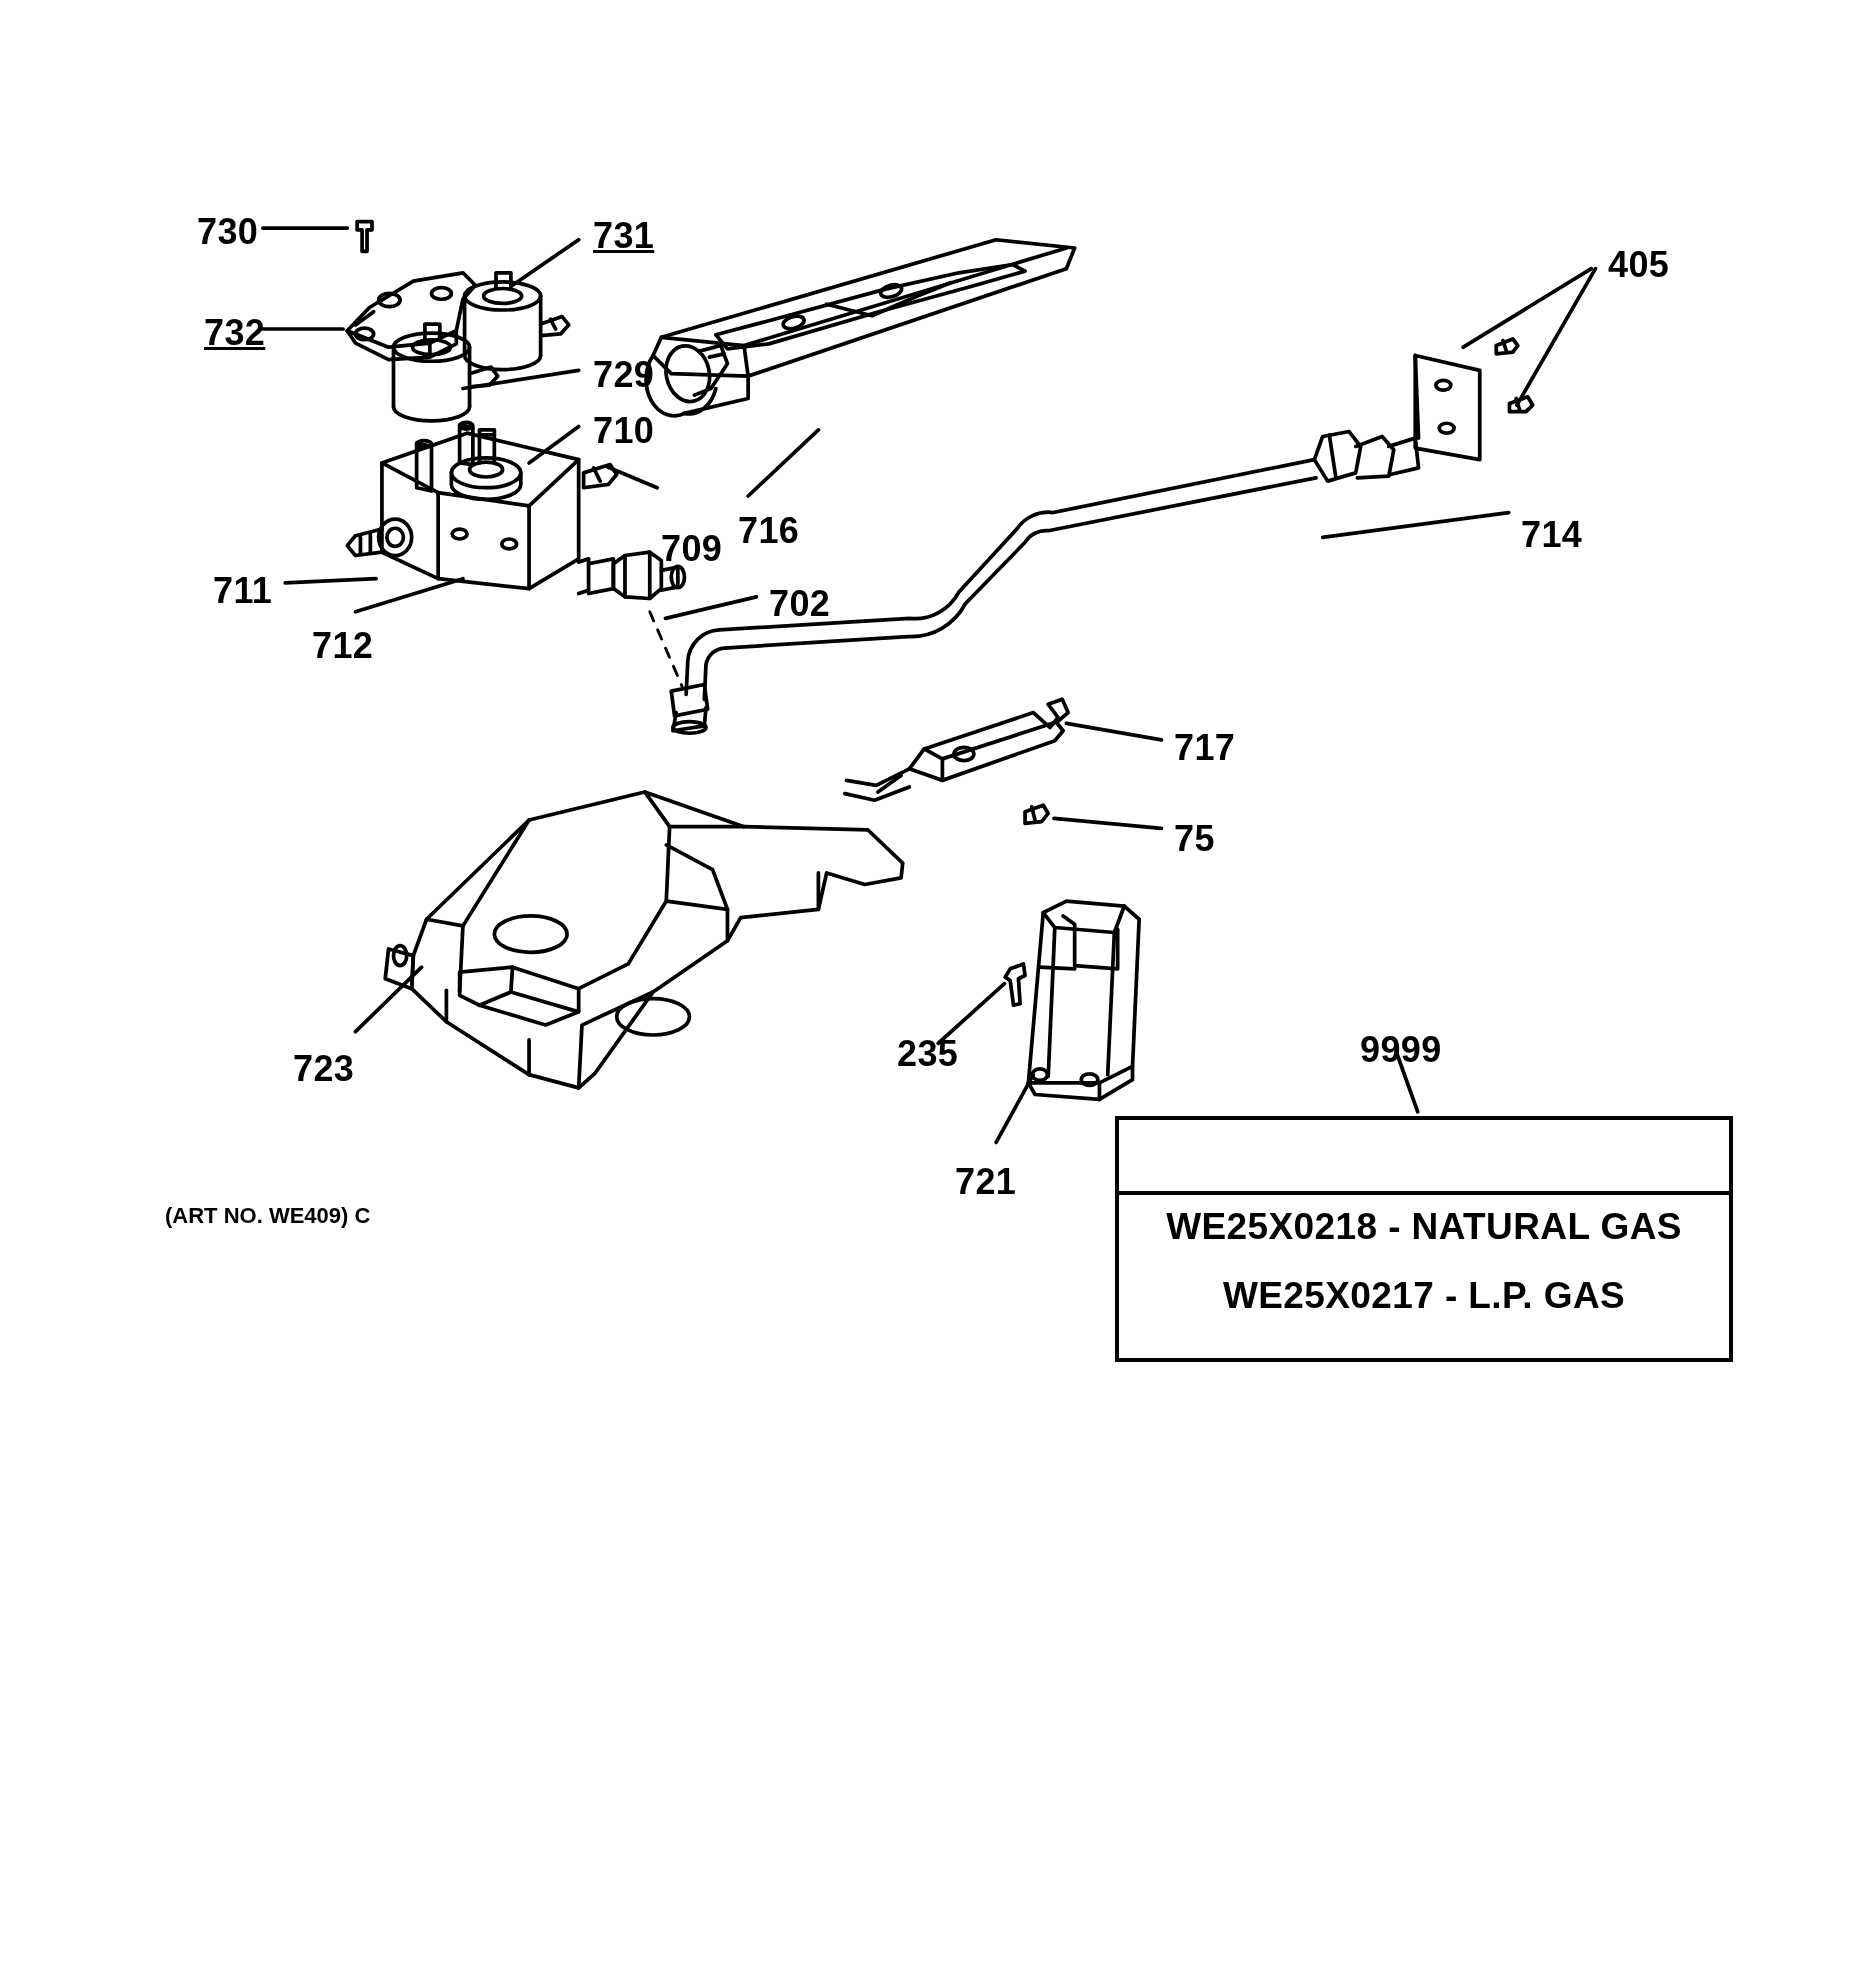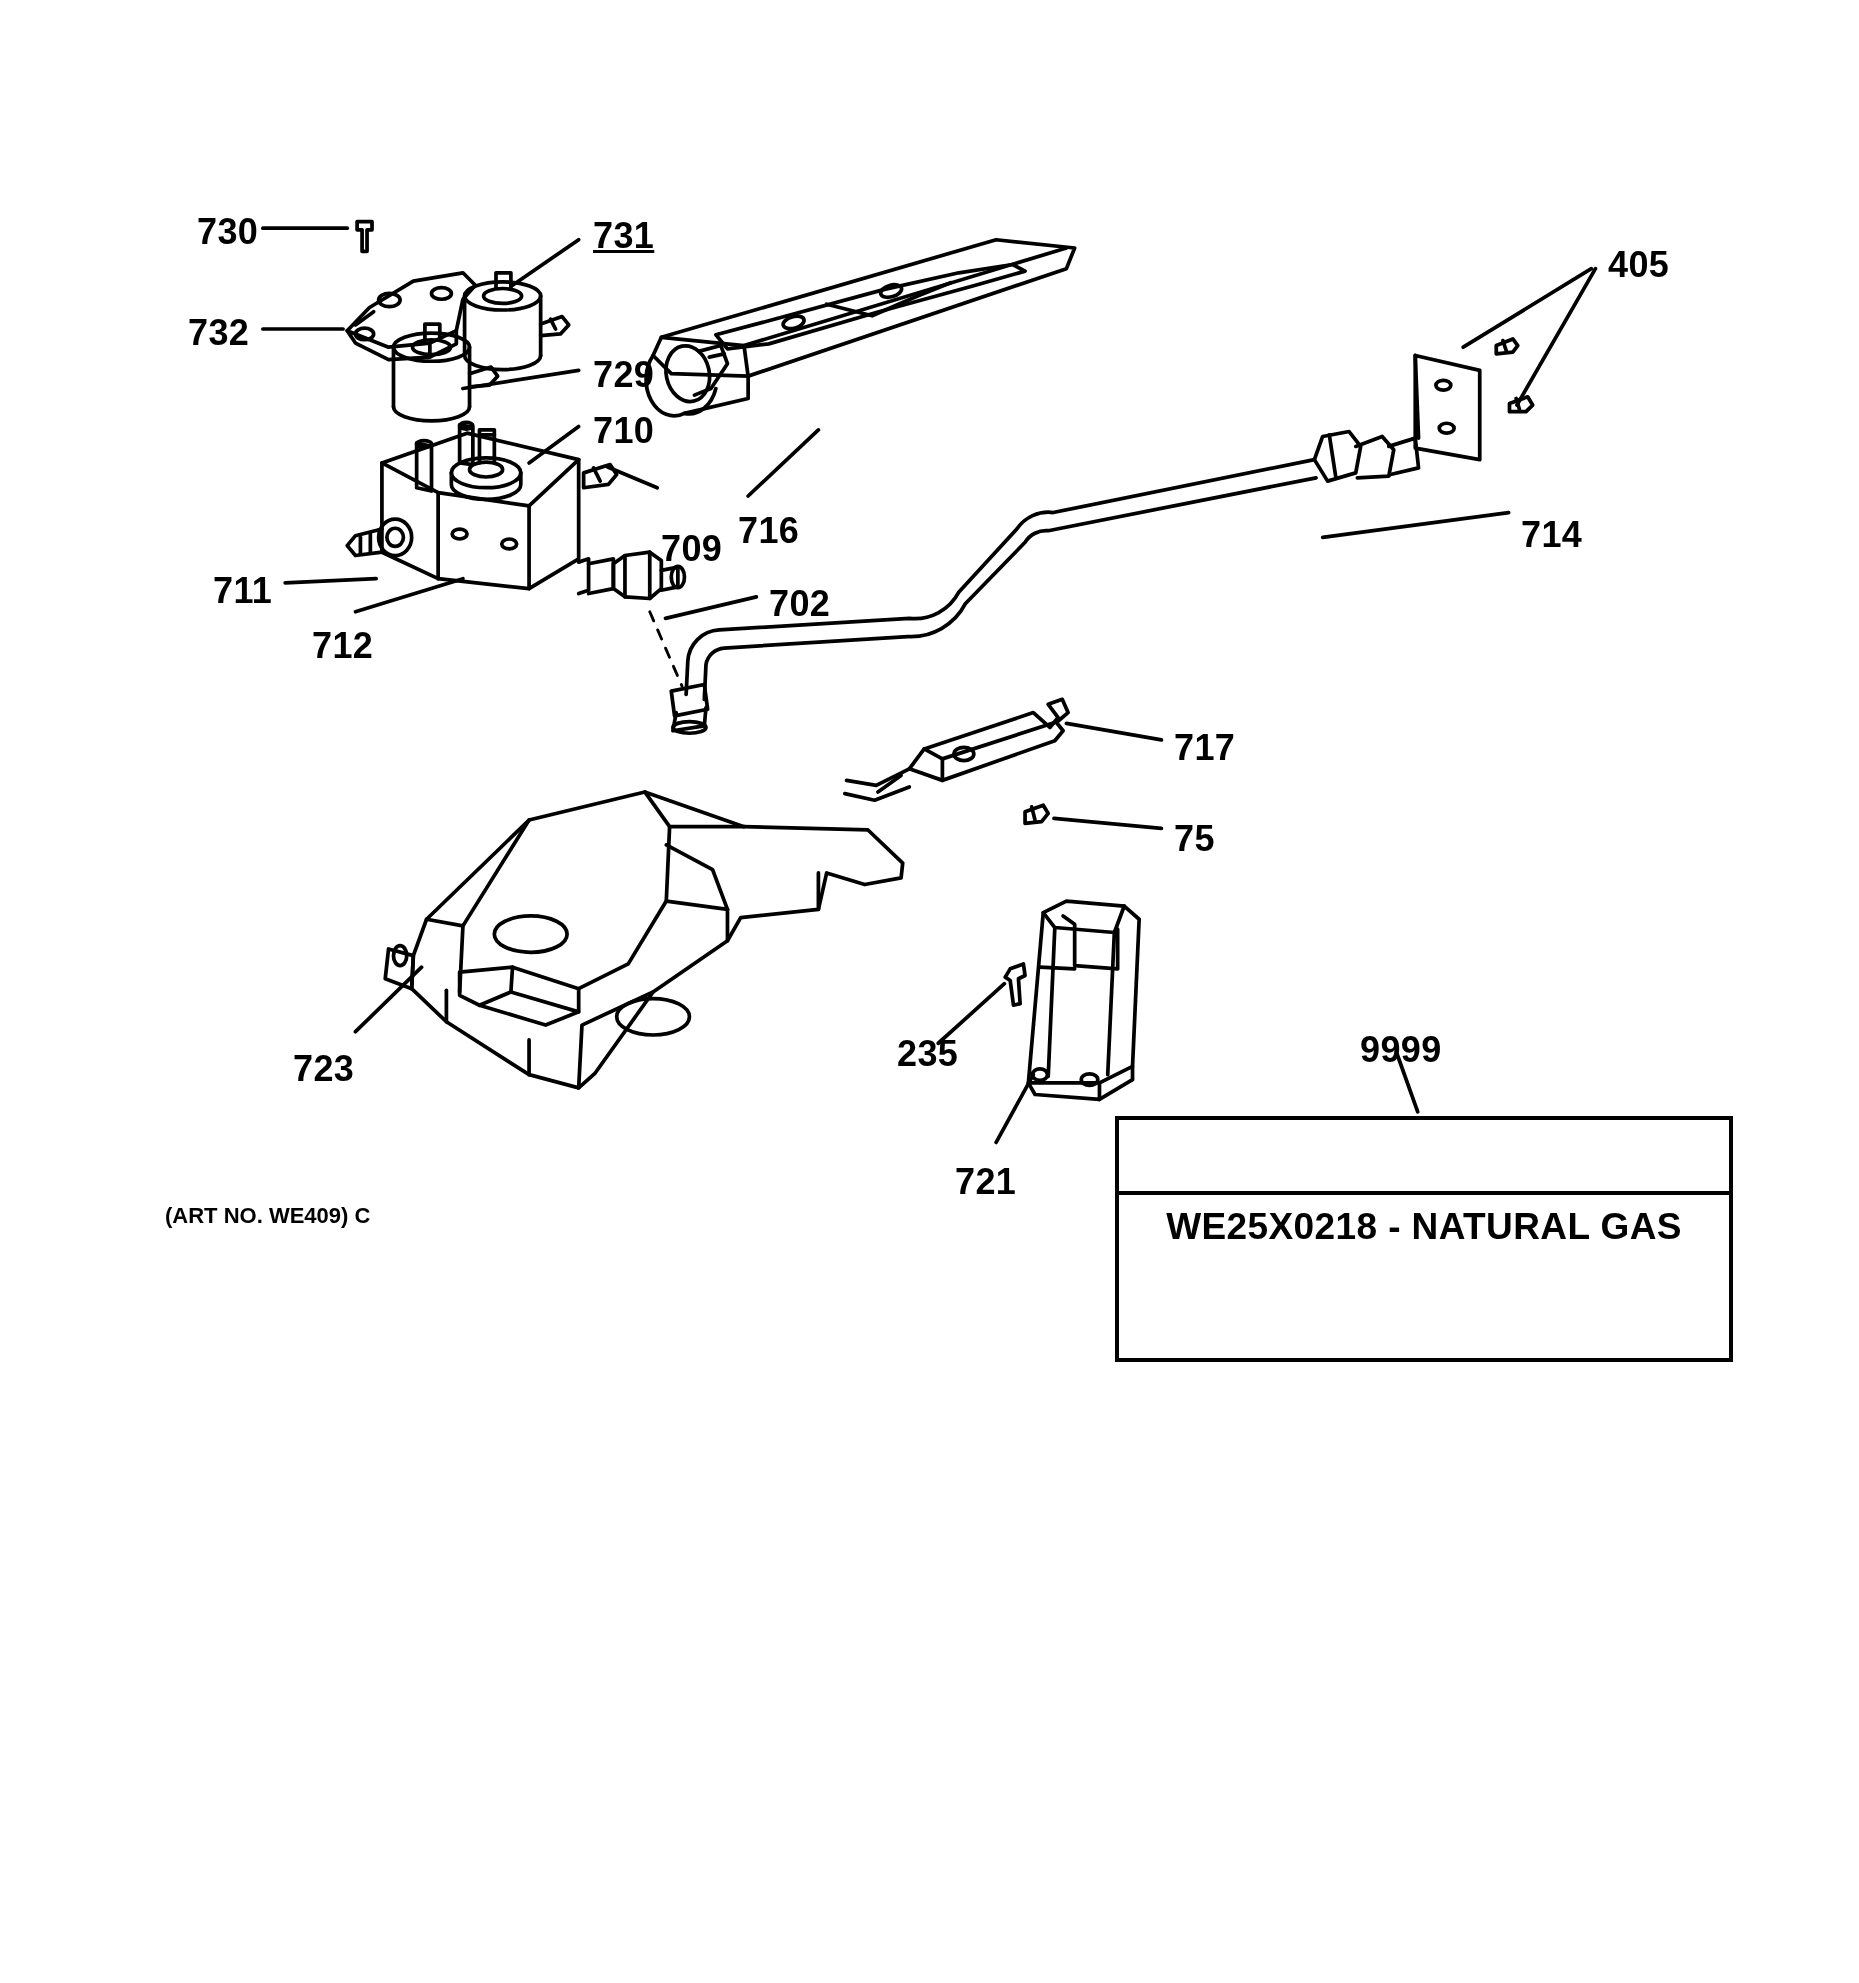--- a/index.html
+++ b/index.html
@@ -295,21 +295,21 @@
 
         <path d="M806 1022 L862 1052 L880 1100"></path>
         <path d="M700 1196 L760 1166 L806 1090"></path>
       </g>
 
     </g>
   </svg>
 
   <div class="lbl" style="left:197px; top:211px;">730</div>
   <div class="lbl" style="left:593px; top:215px;text-decoration:underline;">731</div>
-  <div class="lbl" style="left:188px; top:312px;">732</div>
+  <div class="lbl" style="left:204px; top:312px;text-decoration:underline;">732</div>
   <div class="lbl" style="left:593px; top:354px;">729</div>
   <div class="lbl" style="left:593px; top:410px;">710</div>
   <div class="lbl" style="left:661px; top:528px;">709</div>
   <div class="lbl" style="left:738px; top:510px;">716</div>
   <div class="lbl" style="left:213px; top:570px;">711</div>
   <div class="lbl" style="left:312px; top:625px;text-align:center;">712</div>
   <div class="lbl" style="left:769px; top:583px;">702</div>
   <div class="lbl" style="left:1608px; top:244px;">405</div>
   <div class="lbl" style="left:1521px; top:514px;">714</div>
   <div class="lbl" style="left:1174px; top:727px;">717</div>
@@ -317,16 +317,17 @@
   <div class="lbl" style="left:293px; top:1048px;">723</div>
   <div class="lbl" style="left:897px; top:1033px;">235</div>
   <div class="lbl" style="left:955px; top:1161px;">721</div>
   <div class="lbl" style="left:1360px; top:1029px;">9999</div>
 
   <div class="artno" style="left:165px; top:1203px;">(ART NO. WE409) C</div>
 
   <div id="kitbox">
     <div class="kit-rule"></div>
     <div class="kit-line l1">WE25X0218 - NATURAL GAS</div>
+    <div class="kit-line l2">WE25X0217 - L.P. GAS</div>
   </div>
 
 </div>
 
 
 </body></html>

